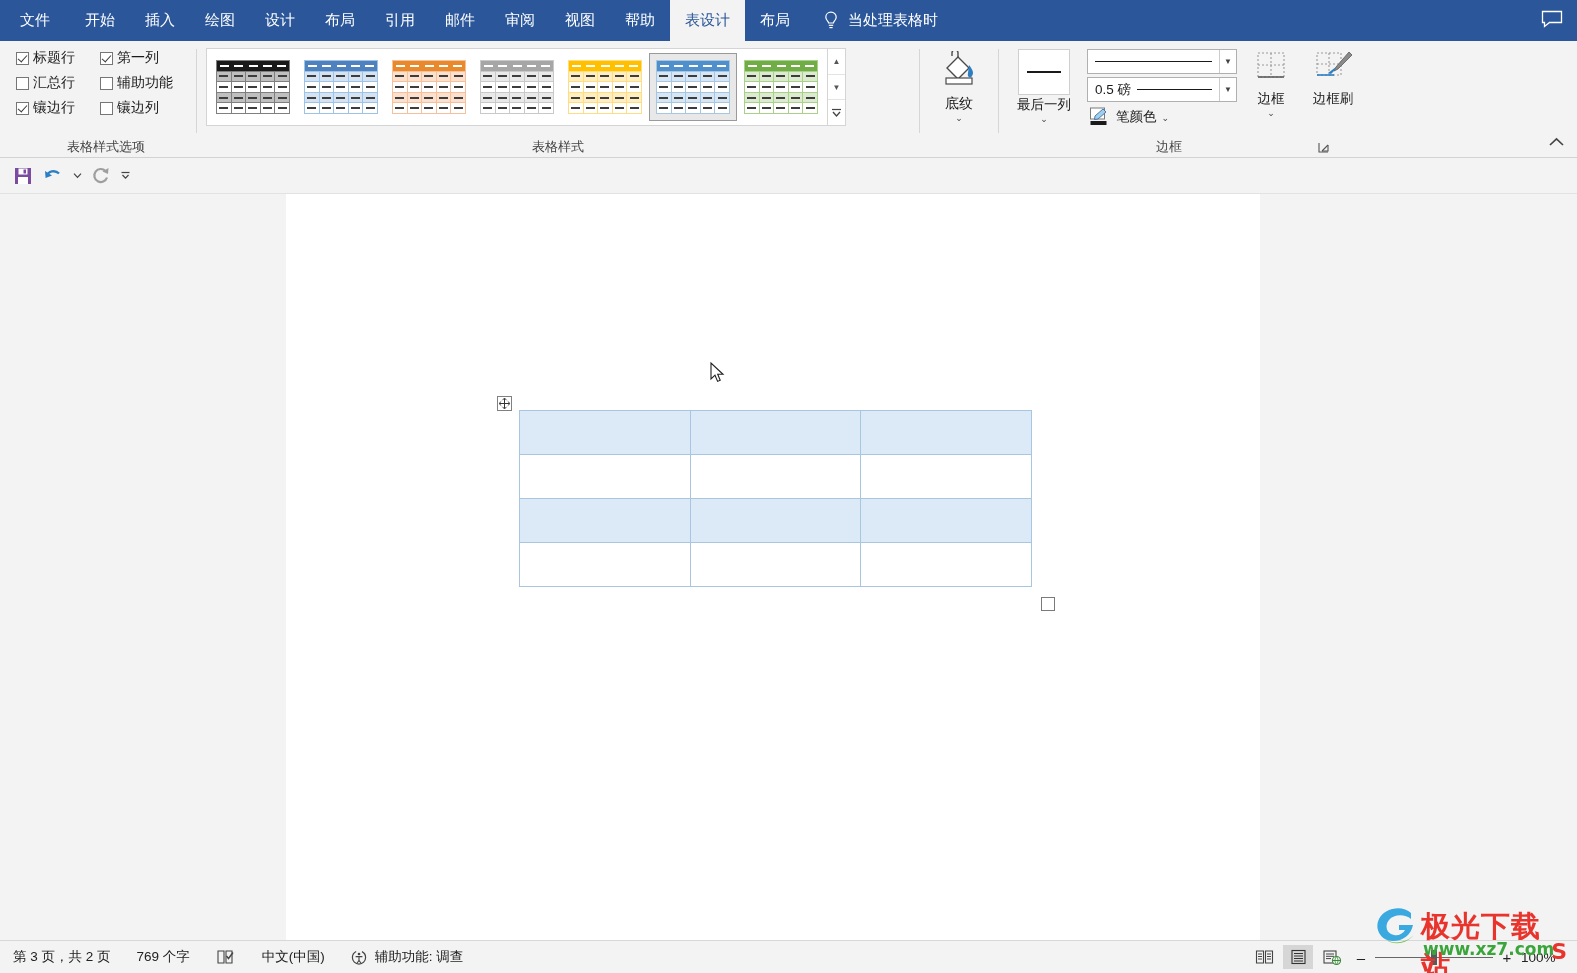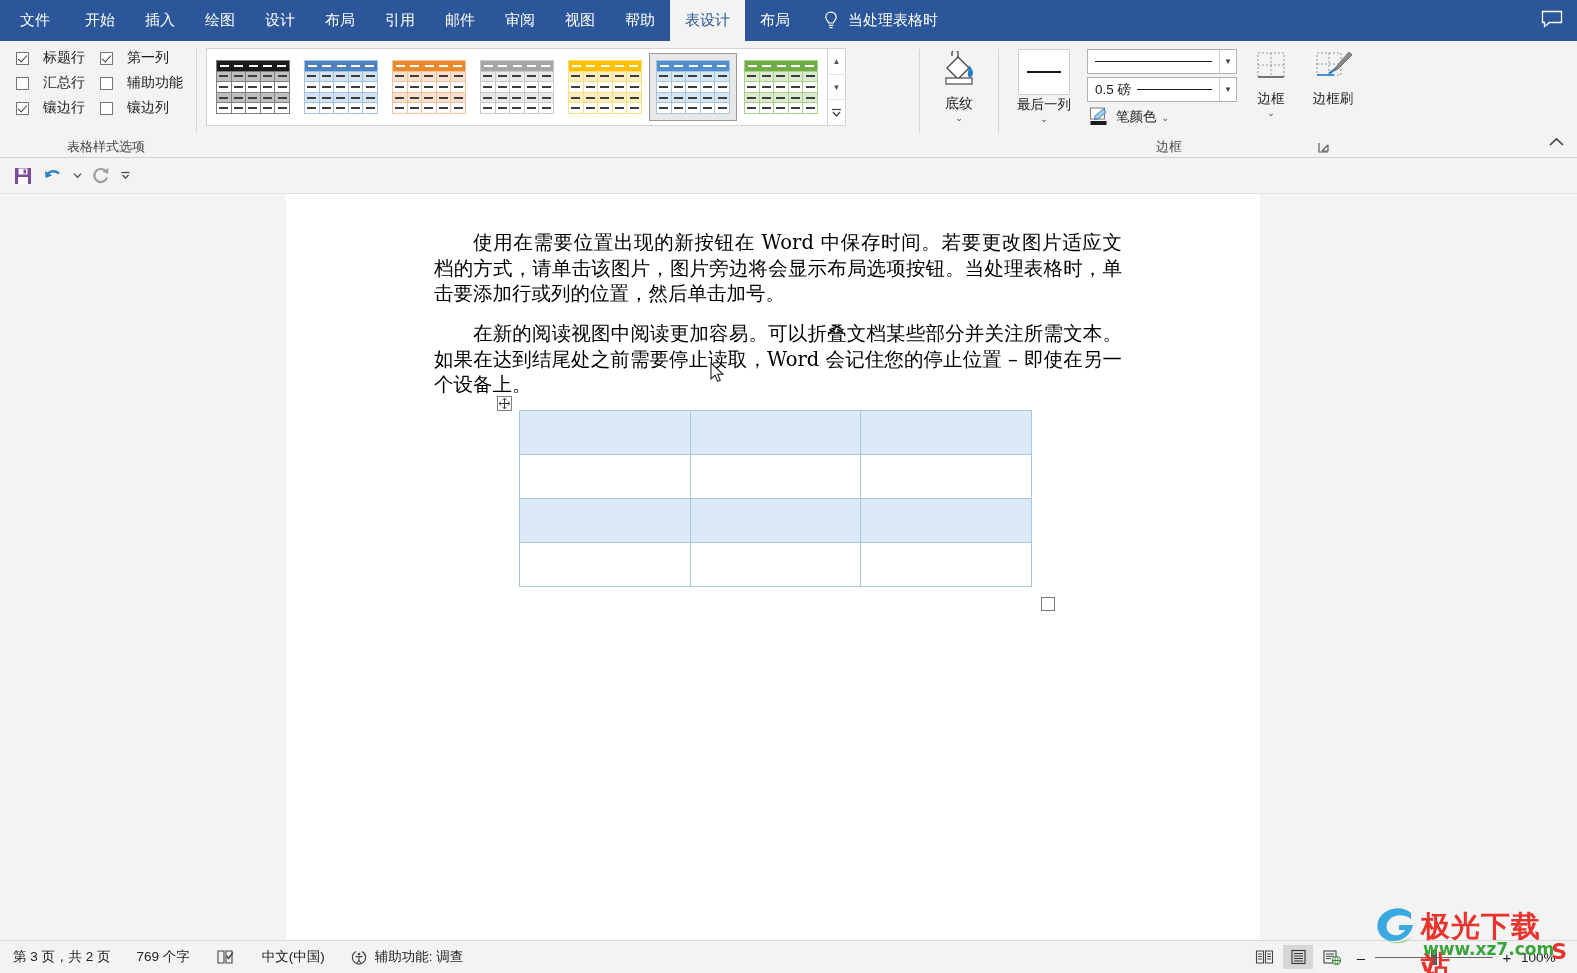--- a/index.html
+++ b/index.html
@@ -48,21 +48,21 @@
     width: 1px; background: #d6d6d6; margin: 8px 0 26px 0; align-self: stretch;
     height: 84px;
   }
 
   
   .grp-options { width: 196px; padding: 8px 0 0 16px; }
   .cbgrid {
     display: grid; grid-template-columns: 78px auto;
     row-gap: 7px; column-gap: 6px;
   }
-  .cbitem { display: flex; align-items: center; gap: 14px; cursor: pointer; }
+  .cbitem { display: flex; align-items: center; gap: 4px; cursor: pointer; }
   .cbox {
     width: 13px; height: 13px; border: 1px solid #767676; background: #fff;
     position: relative; flex: none;
   }
   .cbox.checked::after {
     content: ""; position: absolute; left: 3px; top: 0px;
     width: 4px; height: 8px; border: solid #3a3a3a;
     border-width: 0 1.6px 1.6px 0; transform: rotate(42deg);
   }
   .cblabel { font-size: 14px; color: #1a1a1a; white-space: nowrap; }
@@ -974,20 +974,21 @@
           <div class="gal-btn">▼</div>
           <div class="gal-btn">
             <svg width="11" height="10" viewBox="0 0 11 10">
                 <line x1="1" y1="1.5" x2="10" y2="1.5" stroke="#444" stroke-width="1.2"></line>
                 <path d="M2 4 L5.5 8 L9 4" fill="none" stroke="#444" stroke-width="1.3"></path>
               </svg>
           </div>
         </div>
       </div>
     </div>
+    <div class="rgroup-label">表格样式</div>
   </div>
 
   <div class="sep"></div>
 
   <div class="rgroup grp-shading">
     <div class="rgroup-body">
       <div class="bigbtn">
         <span>
           <svg width="40" height="36" viewBox="0 0 40 36">
             <path d="M8 17 L19 6 L30 17 L19 28 Z" fill="#ffffff" stroke="#4a4a4a" stroke-width="1.4"></path>
@@ -1118,22 +1119,20 @@
     <svg width="11" height="9" viewBox="0 0 11 9">
         <line x1="1.5" y1="1.5" x2="9.5" y2="1.5" stroke="#444" stroke-width="1.2"></line>
         <path d="M2.5 4 L5.5 7.2 L8.5 4" fill="none" stroke="#444" stroke-width="1.2"></path>
       </svg>
   </div>
 </div>
 
 <div class="workspace">
   <div class="page">
 
-    <p class="docpara" id="para1">使用在需要位置出现的新按钮在 Word 中保存时间。若要更改图片适应文档的方式，请单击该图片，图片旁边将会显示布局选项按钮。当处理表格时，单击要添加行或列的位置，然后单击加号。</p>
-    <p class="docpara" id="para2">在新的阅读视图中阅读更加容易。可以折叠文档某些部分并关注所需文本。如果在达到结尾处之前需要停止读取，Word 会记住您的停止位置 – 即使在另一个设备上。</p>
 
     <div class="doctable-wrap">
       <span class="tmove">
         <svg width="11" height="11" viewBox="0 0 11 11">
           <line x1="5.5" y1="0.5" x2="5.5" y2="10.5" stroke="#333" stroke-width="1"></line>
           <line x1="0.5" y1="5.5" x2="10.5" y2="5.5" stroke="#333" stroke-width="1"></line>
           <path d="M5.5 0 L3.5 2.2 M5.5 0 L7.5 2.2 M5.5 11 L3.5 8.8 M5.5 11 L7.5 8.8 M0 5.5 L2.2 3.5 M0 5.5 L2.2 7.5 M11 5.5 L8.8 3.5 M11 5.5 L8.8 7.5" stroke="#333" stroke-width="0.9" fill="none"></path>
         </svg>
       </span>
       <table class="doctable">

